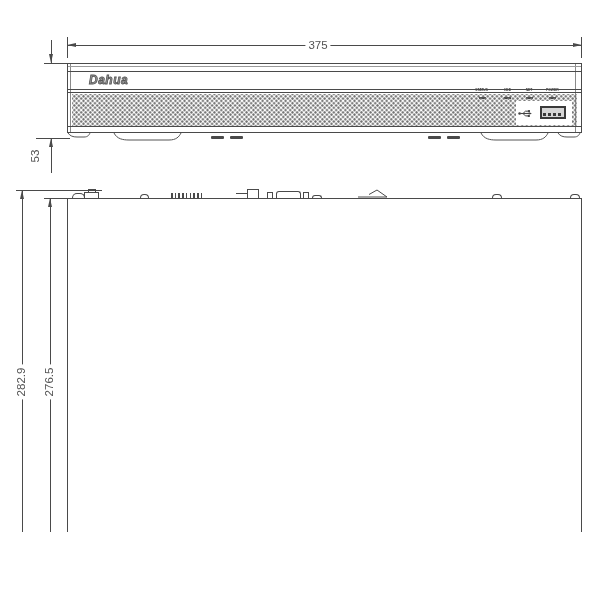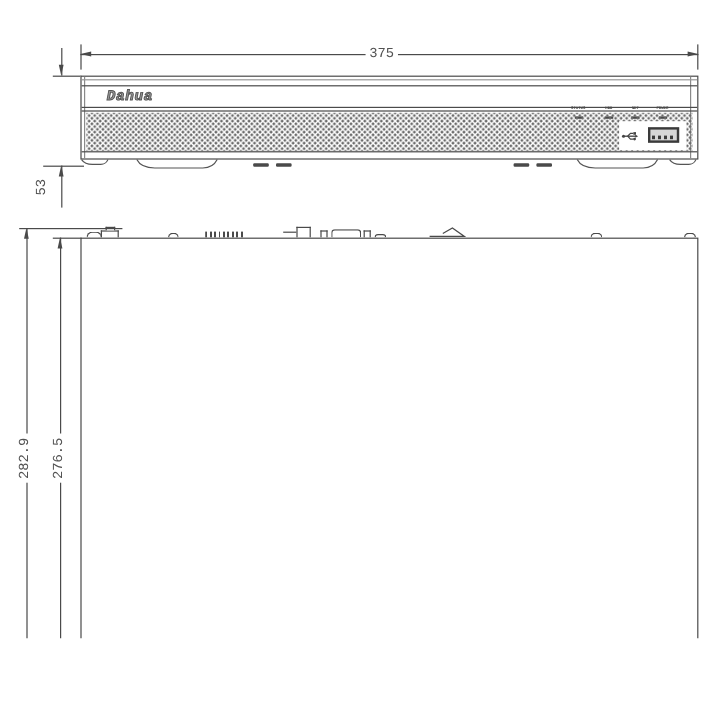--- a/index.html
+++ b/index.html
@@ -1,17 +1,17 @@
 <!DOCTYPE html>
 <html><head>
 <meta charset="utf-8">
 <style>
   html,body{margin:0;padding:0;background:#fff;}
   #canvas{position:relative;width:600px;height:532px;background:#fff;overflow:hidden;
-          font-family:Liberation Mono, monospace;color:#555;}
+          font-family:Liberation Sans, sans-serif;color:#555;}
   .hline{position:absolute;height:1px;background:#4a4a4a;}
   .vline{position:absolute;width:1px;background:#4a4a4a;}
   .dkline{position:absolute;background:#2e2e2e;}
   .dimtext{position:absolute;font-size:11.5px;color:#525252;background:#fff;
            padding:0 3px;white-space:nowrap;z-index:5;}
   .ctr{transform:translate(-50%,-50%);}
   .rot{transform:translate(-50%,-50%) rotate(-90deg);}
   .arrow{position:absolute;width:0;height:0;z-index:4;}
   .a-left{border-top:2.5px solid transparent;border-bottom:2.5px solid transparent;border-right:9px solid #4a4a4a;}
   .a-right{border-top:2.5px solid transparent;border-bottom:2.5px solid transparent;border-left:9px solid #4a4a4a;}

